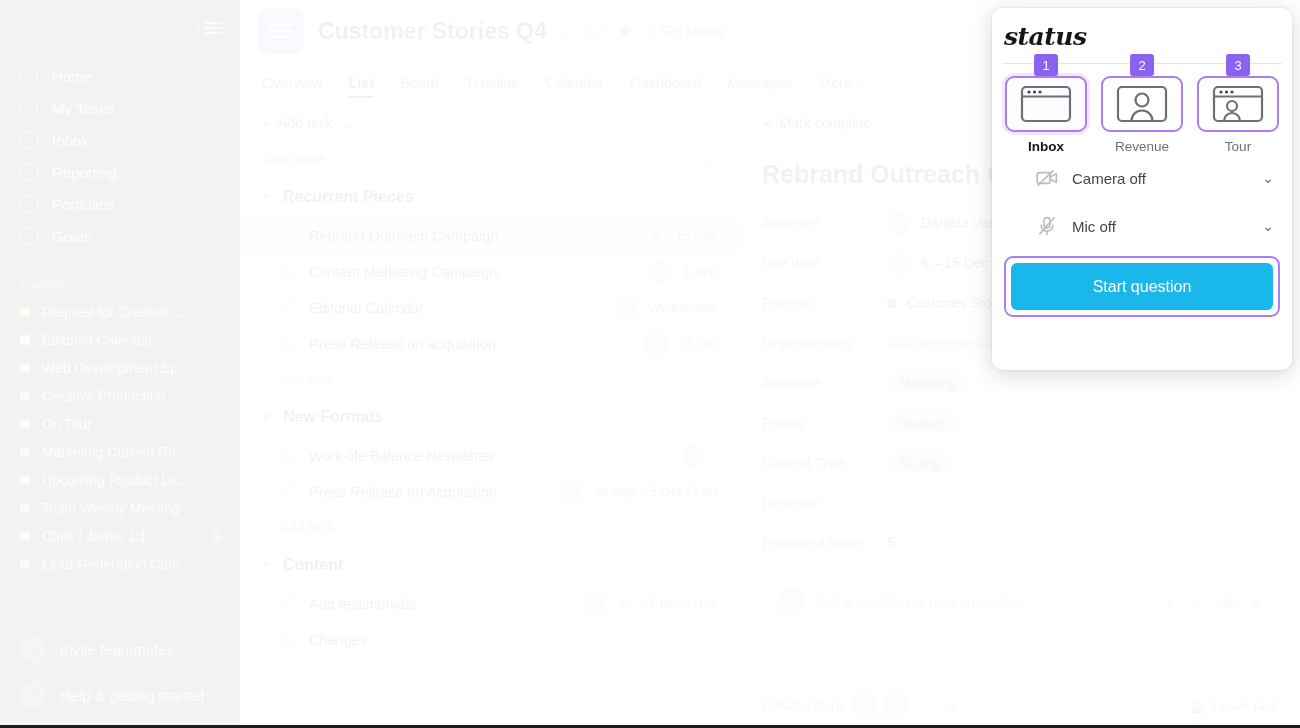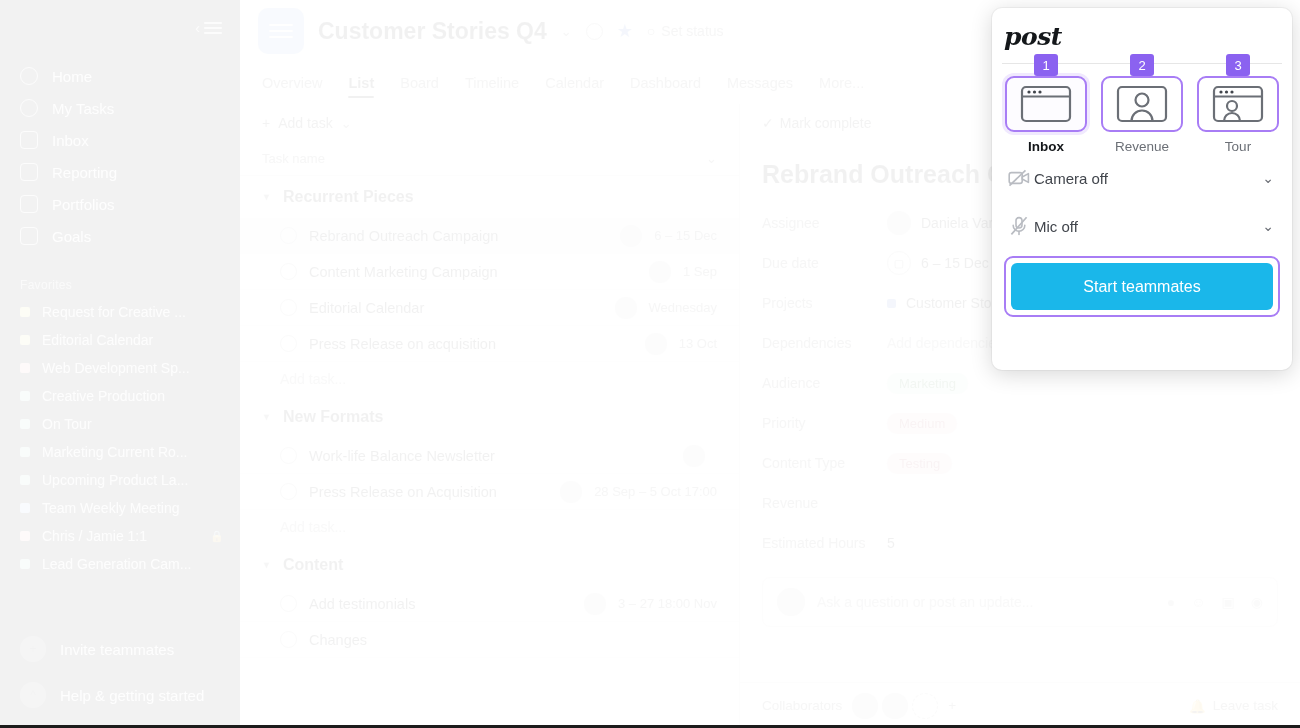--- a/index.html
+++ b/index.html
@@ -325,21 +325,22 @@
     margin-top: 7px;
     font-size: 13.5px;
     color: #6b6f76;
   }
   .mode.selected .mode-label { color: #14171a; font-weight: bold; }
 
   .v-row {
     display: flex; align-items: center;
     height: 48px;
     padding: 0 18px 0 16px;
-    gap: 4px;
+    gap: 14px;
+    margin-left: 28px;
   }
   .v-row-ico { width: 22px; flex: 0 0 22px; display: flex; justify-content: center; }
   .v-row-label { font-size: 15px; color: #41454c; flex: 1; }
   .v-chev { color: #6b6f76; font-size: 14px; }
 
   .rec-wrap {
     margin: 6px 12px 0 12px;
     border: 2px solid #a87df5;
     border-radius: 9px;
     padding: 5px;
@@ -696,21 +697,21 @@
             </span>
           </div>
         </section>
 
       </div>
     </div>
   </div>
 
   <div class="vimeo-popup">
 
-    <div class="vimeo-logo">post</div>
+    <div class="vimeo-logo">status</div>
     <div class="v-divider"></div>
 
     <div class="modes">
 
       <div class="mode selected">
         <div class="badge">1</div>
         <div class="mode-card">
           <svg width="52" height="38" viewBox="0 0 52 38" fill="none" aria-hidden="true">
             <rect x="2" y="2" width="48" height="34" rx="4" stroke="#6b6f76" stroke-width="2.2"></rect>
             <line x1="2" y1="11.5" x2="50" y2="11.5" stroke="#6b6f76" stroke-width="2"></line>
@@ -770,18 +771,18 @@
           <path d="M4.2 9.4a5.8 5.8 0 0 0 11.6 0" stroke="#b9bcc2" stroke-width="1.6" stroke-linecap="round"></path>
           <line x1="10" y1="15.2" x2="10" y2="18.4" stroke="#b9bcc2" stroke-width="1.6" stroke-linecap="round"></line>
           <line x1="2.4" y1="18.4" x2="17.6" y2="1.2" stroke="#b9bcc2" stroke-width="1.7"></line>
         </svg>
       </span>
       <span class="v-row-label">Mic off</span>
       <span class="v-chev">⌄</span>
     </div>
 
     <div class="rec-wrap">
-      <button class="rec-btn">Start teammates</button>
+      <button class="rec-btn">Start question</button>
     </div>
   </div>
 
   <div class="bottom-strip"></div>
 </div>
 
 </body></html>

